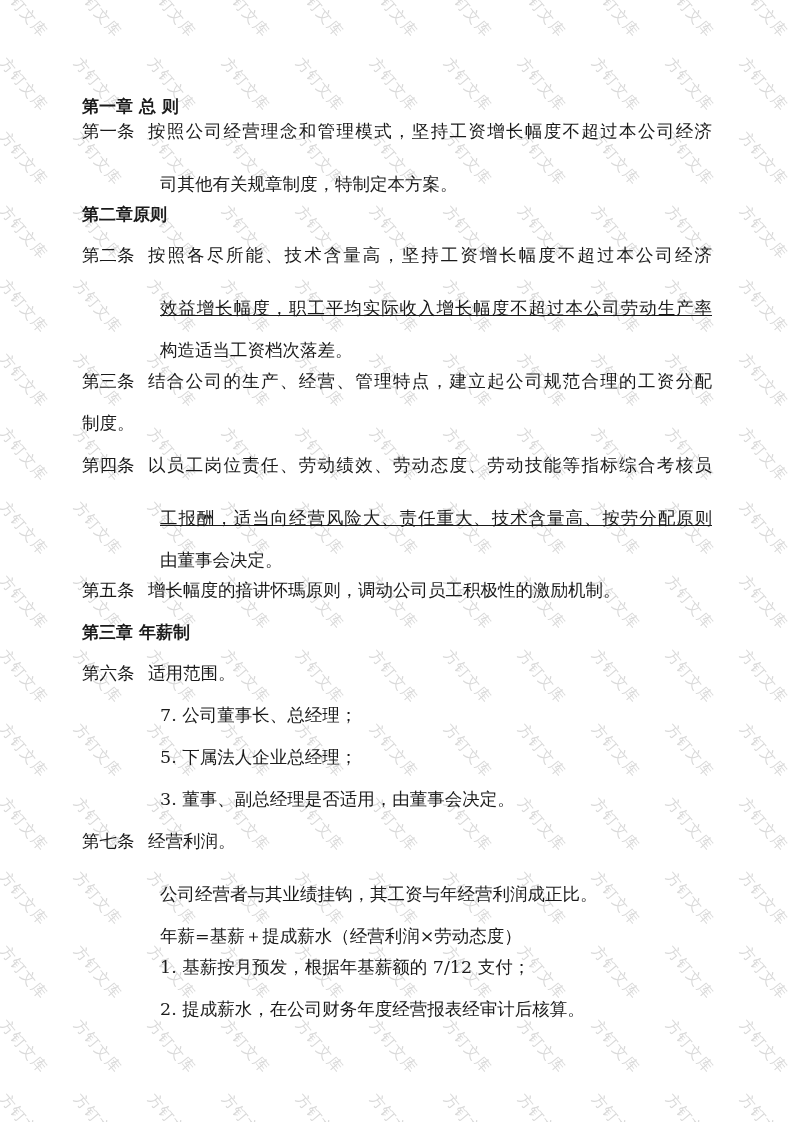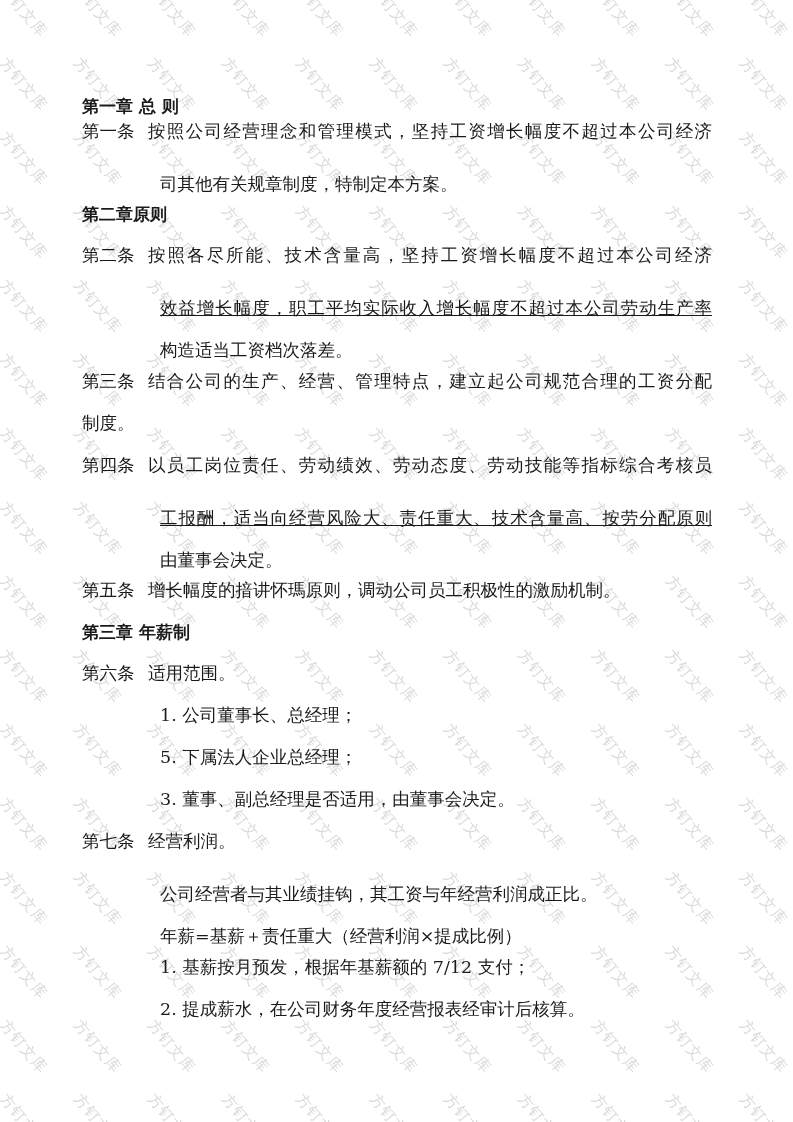--- a/index.html
+++ b/index.html
@@ -242,24 +242,24 @@
 
   <div class="line" style="top:578px">
     <span class="art-label">第五条</span><span>增长幅度的揞讲怀瑪原则，调动公司员工积极性的激励机制。</span>
   </div>
 
   <div class="line chapter" style="top:620px">第三章  年薪制</div>
 
   <div class="line" style="top:661px">
     <span class="art-label">第六条</span><span>适用范围。</span>
   </div>
-  <div class="line indent-list" style="top:703px">1. 公司董事长、总经理；</div>
+  <div class="line indent-list" style="top:703px">7. 公司董事长、总经理；</div>
   <div class="line indent-list" style="top:745px">5. 下属法人企业总经理；</div>
   <div class="line indent-list" style="top:787px">3. 董事、副总经理是否适用，由董事会决定。</div>
 
   <div class="line" style="top:829px">
     <span class="art-label">第七条</span><span>经营利润。</span>
   </div>
   <div class="line indent" style="top:871px">公司经营者与其业绩挂钩，其工资与年经营利润成正比。</div>
-  <div class="line indent" style="top:913px">年薪=基薪＋责任重大（经营利润×提成比例）</div>
+  <div class="line indent" style="top:913px">年薪=基薪＋提成薪水（经营利润×劳动态度）</div>
   <div class="line indent-list" style="top:955px">1. 基薪按月预发，根据年基薪额的 7/12 支付；</div>
   <div class="line indent-list" style="top:997px">2. 提成薪水，在公司财务年度经营报表经审计后核算。</div>
 </div>
 
 </body></html>

